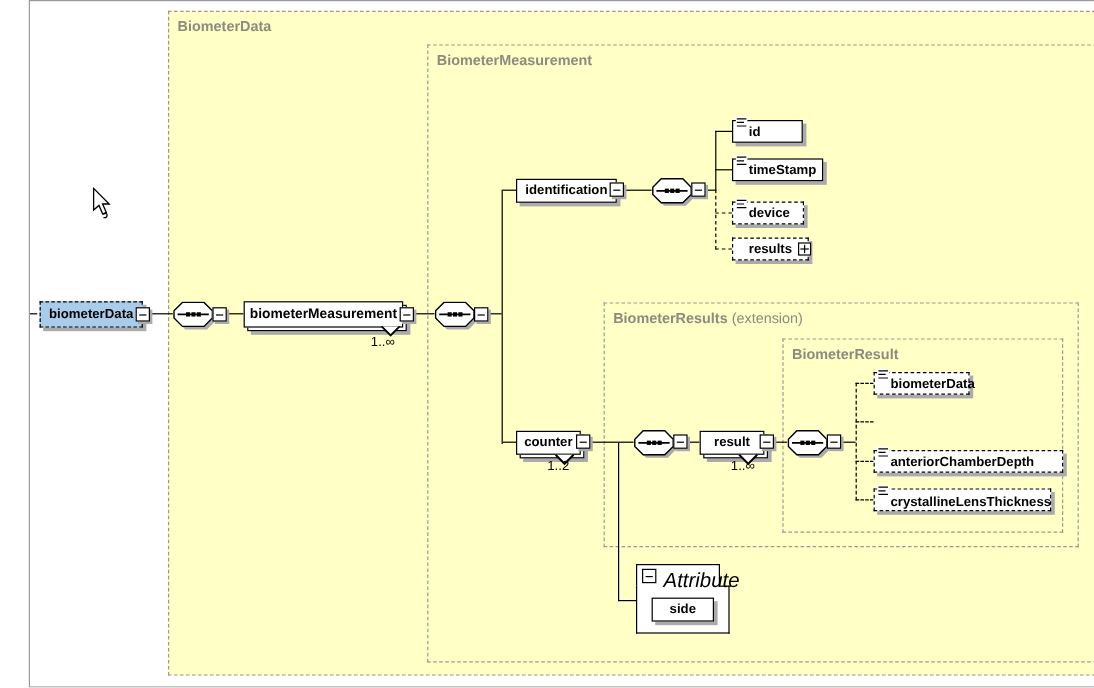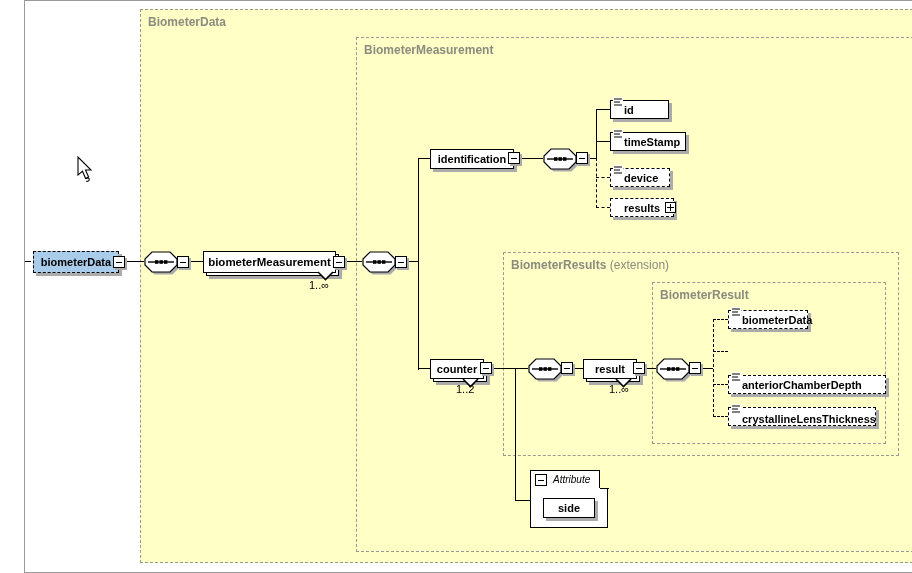--- a/index.html
+++ b/index.html
@@ -43,21 +43,21 @@
   .plusbox i.v { position: absolute; top: 1px; bottom: 1px; left: 4px; width: 1px; background: #000; }
 
   .seq { position: absolute; }
   .chev { position: absolute; }
   .card { position: absolute; font-size: 11px; color: #000; white-space: nowrap; }
 
   .texticon { position: absolute; left: 2px; top: -4px; }
 
   .attr-head { position: absolute; background: #fff; border: 1px solid #000; border-bottom: none; }
   .attr-body { position: absolute; background: #fff; border: 1px solid #000; border-top: none; }
-  .attr-label { position: absolute; font-size: 10px; font-style: italic; white-space: nowrap; }
+  .attr-label { position: absolute; font-size: 17px; font-style: italic; white-space: nowrap; }
   .cursor { position: absolute; }
 </style>
 </head>
 <body>
 
 <div id="canvas">
 
   <div class="cont" style="left:115px; top:8px; width:788px; height:554px;">
     <span class="cont-label">BiometerData</span>
   </div>

